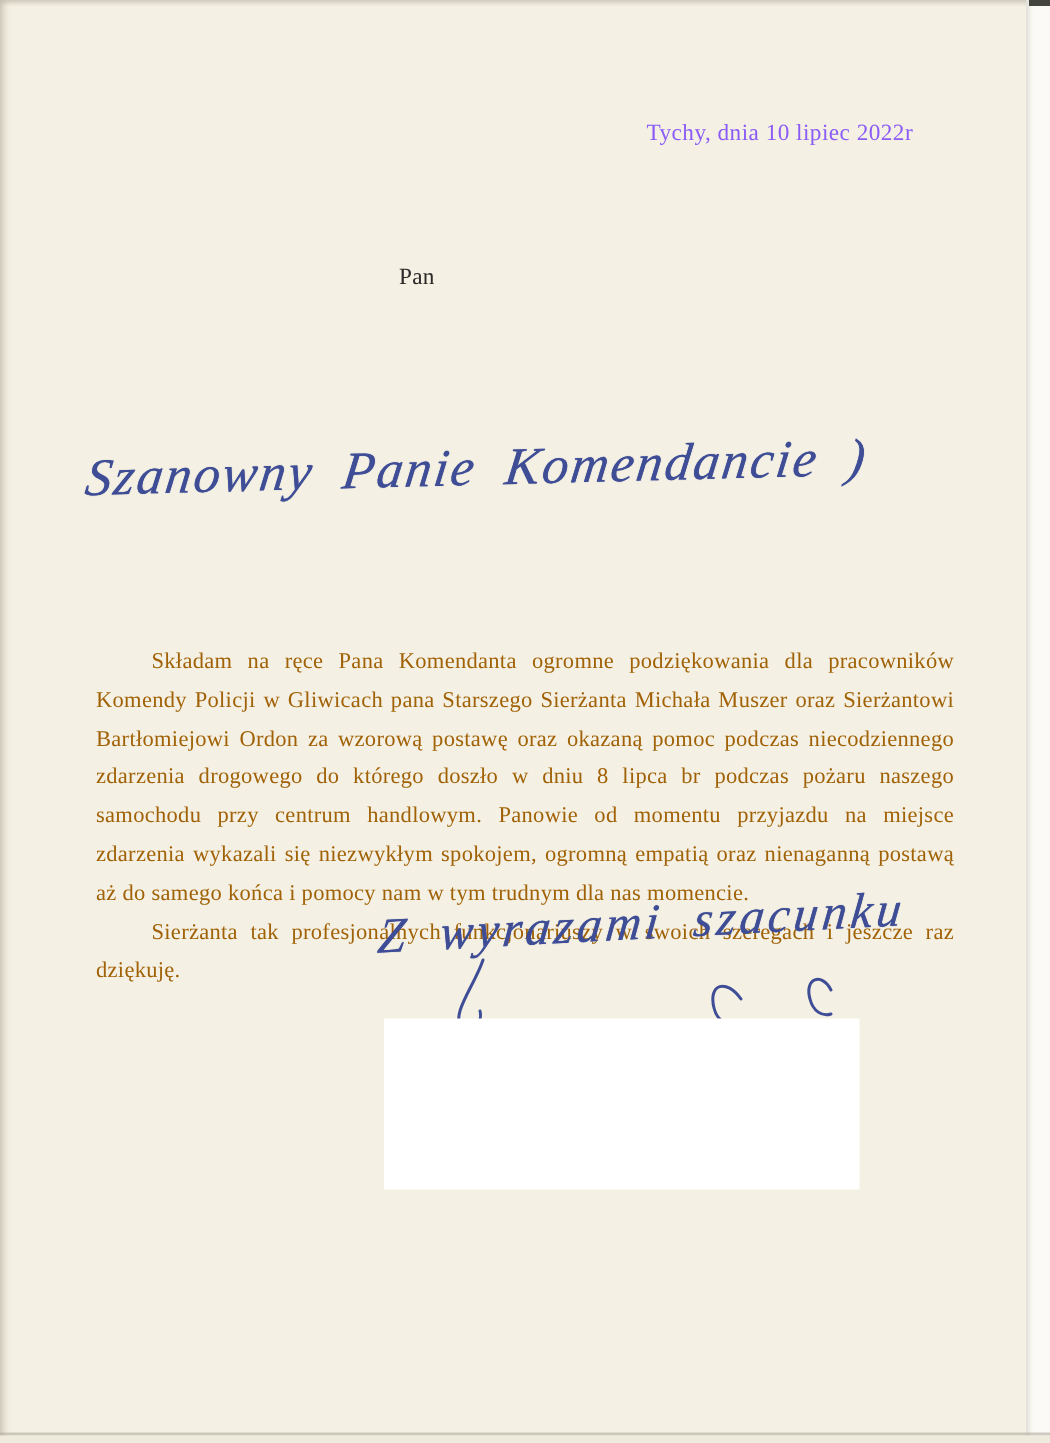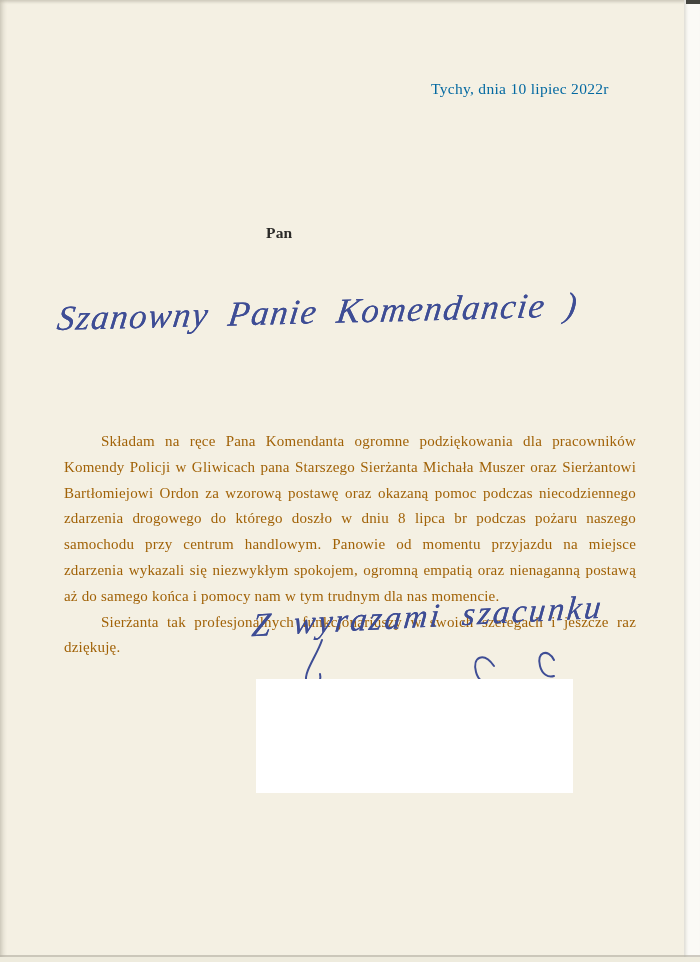--- a/index.html
+++ b/index.html
@@ -38,32 +38,31 @@
   .scan-bottom-strip {
     position: absolute;
     left: 0; top: 957px; width: 700px; height: 5px;
     background: #eeebdd;
   }
   .date-line {
     position: absolute;
     left: 431px; top: 80px;
     font-size: 15.5px;
     letter-spacing: 0.3px;
-    color: #0369a1;
+    color: #8b5cf6;
     white-space: nowrap;
   }
   .recipient {
     position: absolute;
     left: 266px; top: 171px;
     font-size: 15.5px;
-    font-weight: bold;
+    font-weight: normal;
     color: #2b2a28;
     line-height: 27.5px;
     letter-spacing: 0.2px;
-    margin-top: 48px;
   }
   .hw {
     font-family: "Liberation Serif", serif;
     font-style: italic;
     color: #3e4d95;
     white-space: nowrap;
     text-shadow: 0 0 0.5px #3e4d95;
   }
   .hw-greeting {
     position: absolute;

